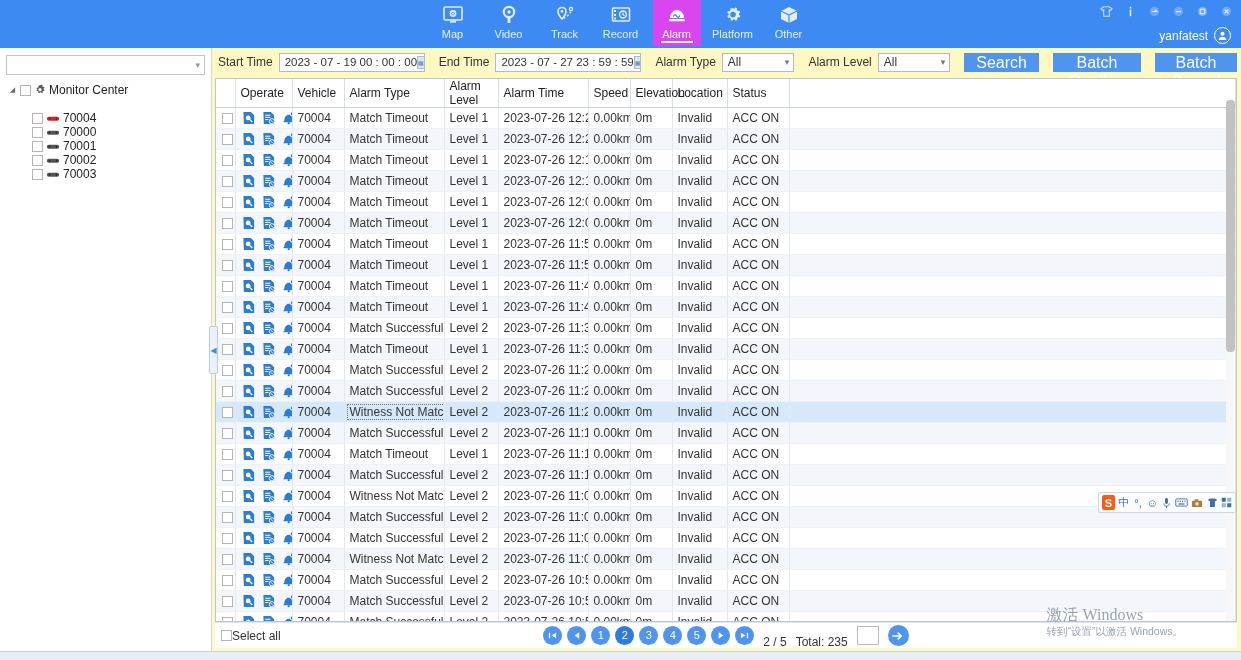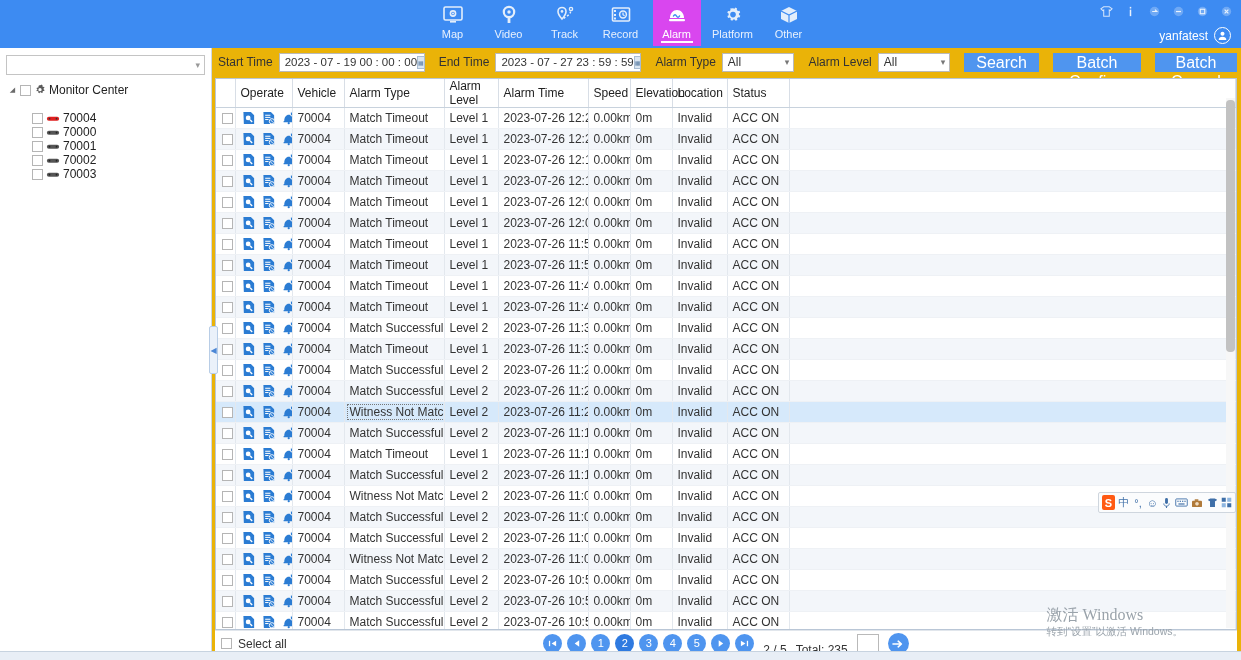--- a/index.html
+++ b/index.html
@@ -143,22 +143,22 @@
     cursor: pointer;
     z-index: 5;
   }
 
   
   .content {
     flex: 1 1 auto;
     min-width: 0;
     display: flex;
     flex-direction: column;
-    background: #eab308;
-    padding: 0 4px 4px 3px;
+    background: #fef9c3;
+    padding: 0 4px 12px 3px;
   }
   .toolbar {
     height: 24px;
     flex: 0 0 24px;
     display: flex;
     align-items: center;
     gap: 0px;
     margin-top: 2px;
     padding-left: 3px;
     font-size: 12px;
@@ -275,21 +275,21 @@
   .footer {
     height: 26px;
     flex: 0 0 26px;
     display: flex;
     align-items: center;
     position: relative;
     background: #fff;
     border-top: 1px solid #e1e6ec;
     padding-left: 6px;
   }
-  .selall { display: flex; align-items: center; gap: 6px; font-size: 12px; color:#333; }
+  .selall { display: flex; align-items: center; font-size: 12px; color:#333; }
   .pager {
     position: absolute;
     left: 0; right: 0;
     display: flex; align-items: center; justify-content: center;
     gap: 5px;
     pointer-events: none;
   }
   .pager > * { pointer-events: auto; }
   .pbtn {
     width: 19px; height: 19px; border-radius: 50%;

